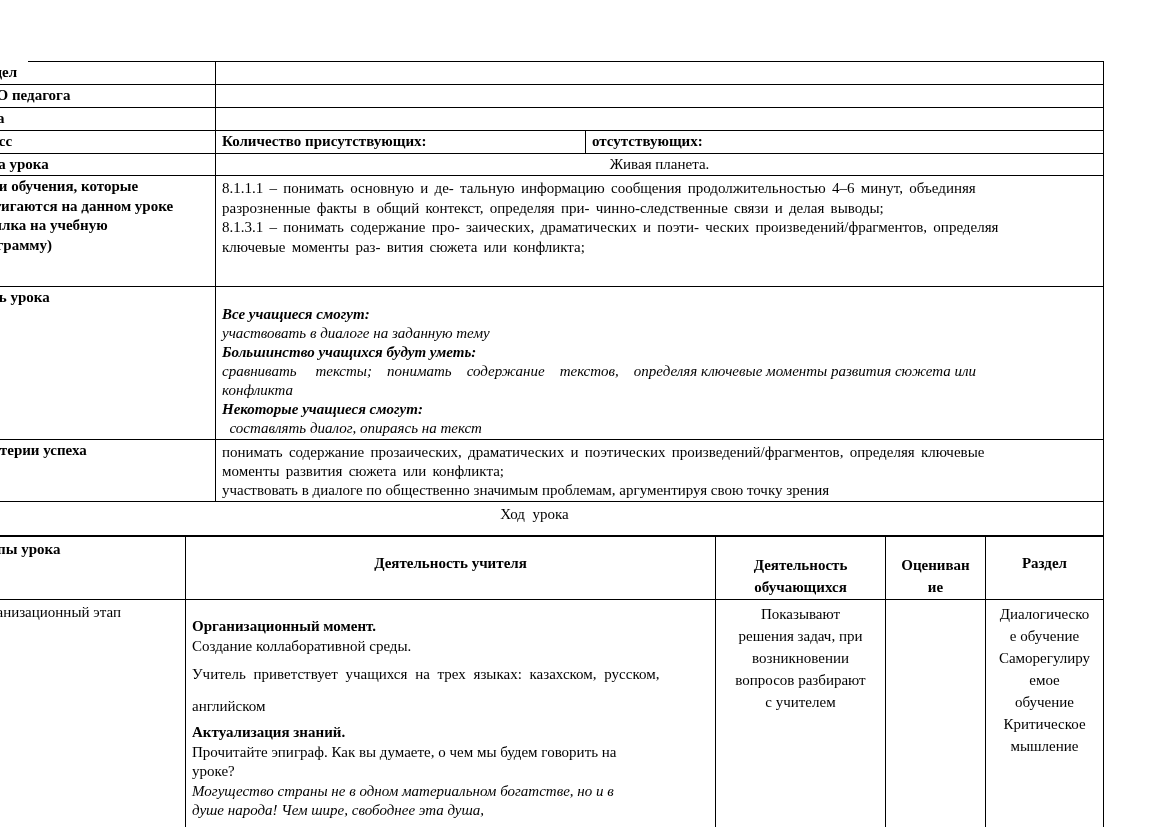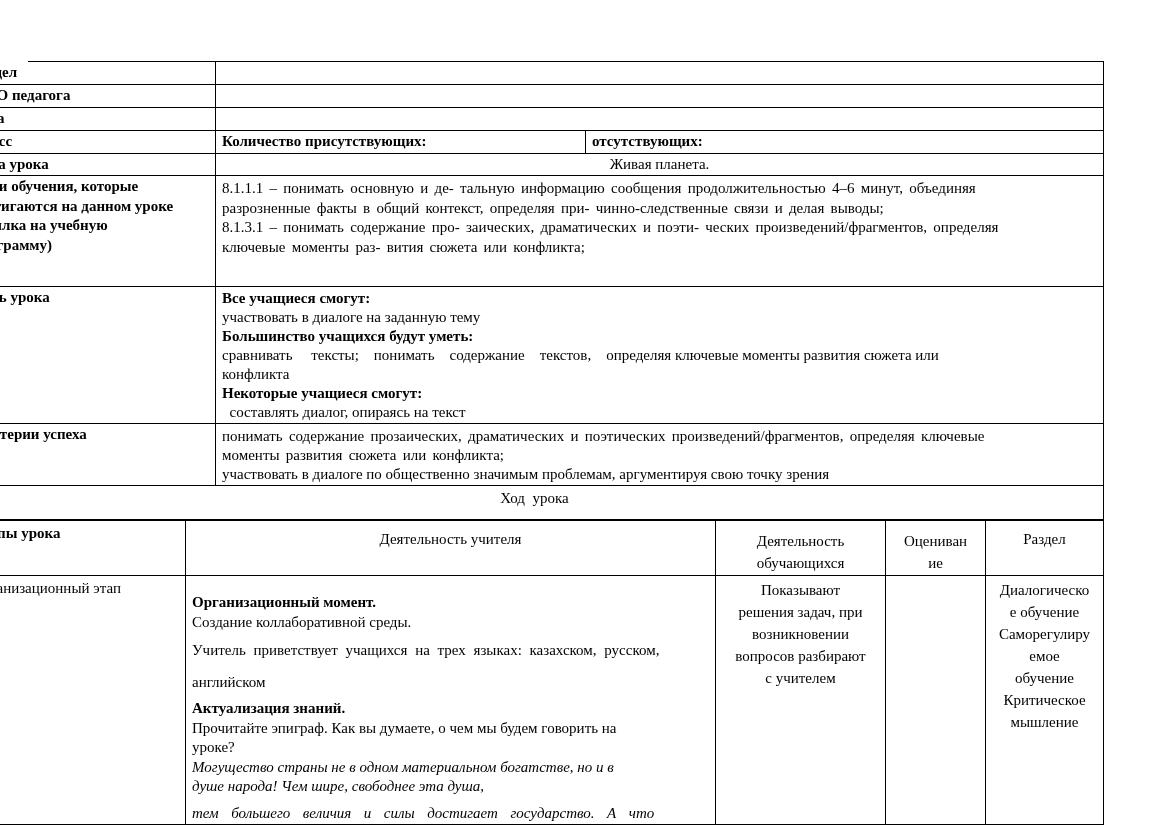--- a/index.html
+++ b/index.html
@@ -40,21 +40,21 @@
   .center { text-align: center; }
   .ws2 { word-spacing: 2.5px; }
   .ws4 { word-spacing: 4px; }
   .lbl { font-weight: bold; white-space: pre-wrap; }
   .obj-cell div { margin-bottom: 0; }
   .goal-cell div { line-height: 19px; }
   .teacher-cell div { line-height: 19.5px; }
   .teacher-cell .spread { line-height: 32px; margin-top: 2px; margin-bottom: 1px; }
   .teacher-cell .lastline { margin-top: 7px; }
   .tall { line-height: 22px !important; text-align: center; }
-  .hdr { font-weight: normal; text-align: center; padding-top: 9px; white-space: pre-wrap; }
+  .hdr { font-weight: bold; text-align: center; padding-top: 17px; white-space: pre-wrap; }
   .hdr-left { font-weight: bold; text-align: left; padding-top: 3px; }
   #top-border-gap {
     position: absolute;
     left: 0; top: 59px;
     width: 28px; height: 5px;
     background: #ffffff;
     z-index: 5;
   }
 </style>
 </head>
@@ -99,21 +99,21 @@
 программу)</td>
         <td colspan="2" class="obj-cell" style="padding-top:3px;">
           <div class="pre just ws2">8.1.1.1 – понимать основную и де- тальную информацию сообщения продолжительностью 4–6 минут, объединяя
 разрозненные факты в общий контекст, определяя при- чинно-следственные связи и делая выводы;</div>
           <div class="pre just ws2">8.1.3.1 – понимать содержание про- заических, драматических и поэти- ческих произведений/фрагментов, определяя
 ключевые моменты раз- вития сюжета или конфликта;</div>
         </td>
       </tr>
       <tr style="height:134px">
         <td class="lbl">Цель урока</td>
-        <td colspan="2" class="goal-cell" style="padding-top:2px;">
+        <td colspan="2" class="goal-cell" style="padding-top:18px;font-style:italic;">
           <div class="b">Все учащиеся смогут:</div>
           <div>участвовать в диалоге на заданную тему</div>
           <div class="b">Большинство учащихся будут уметь:</div>
           <div class="pre">сравнивать     тексты;    понимать    содержание    текстов,    определяя ключевые моменты развития сюжета или
 конфликта</div>
           <div class="b">Некоторые учащиеся смогут:</div>
           <div class="pre">  составлять диалог, опираясь на текст</div>
         </td>
       </tr>
       <tr style="height:58px">

